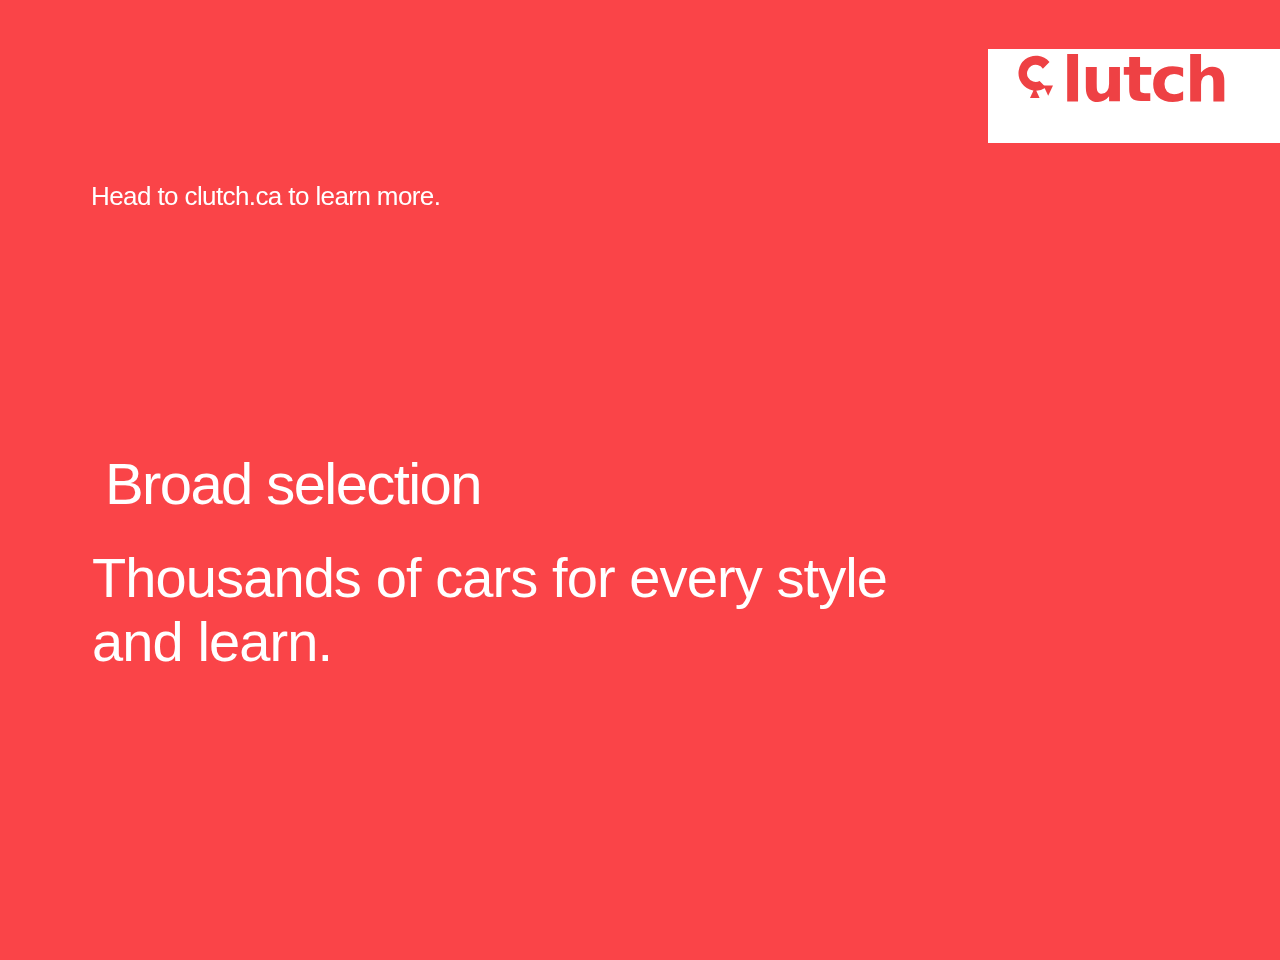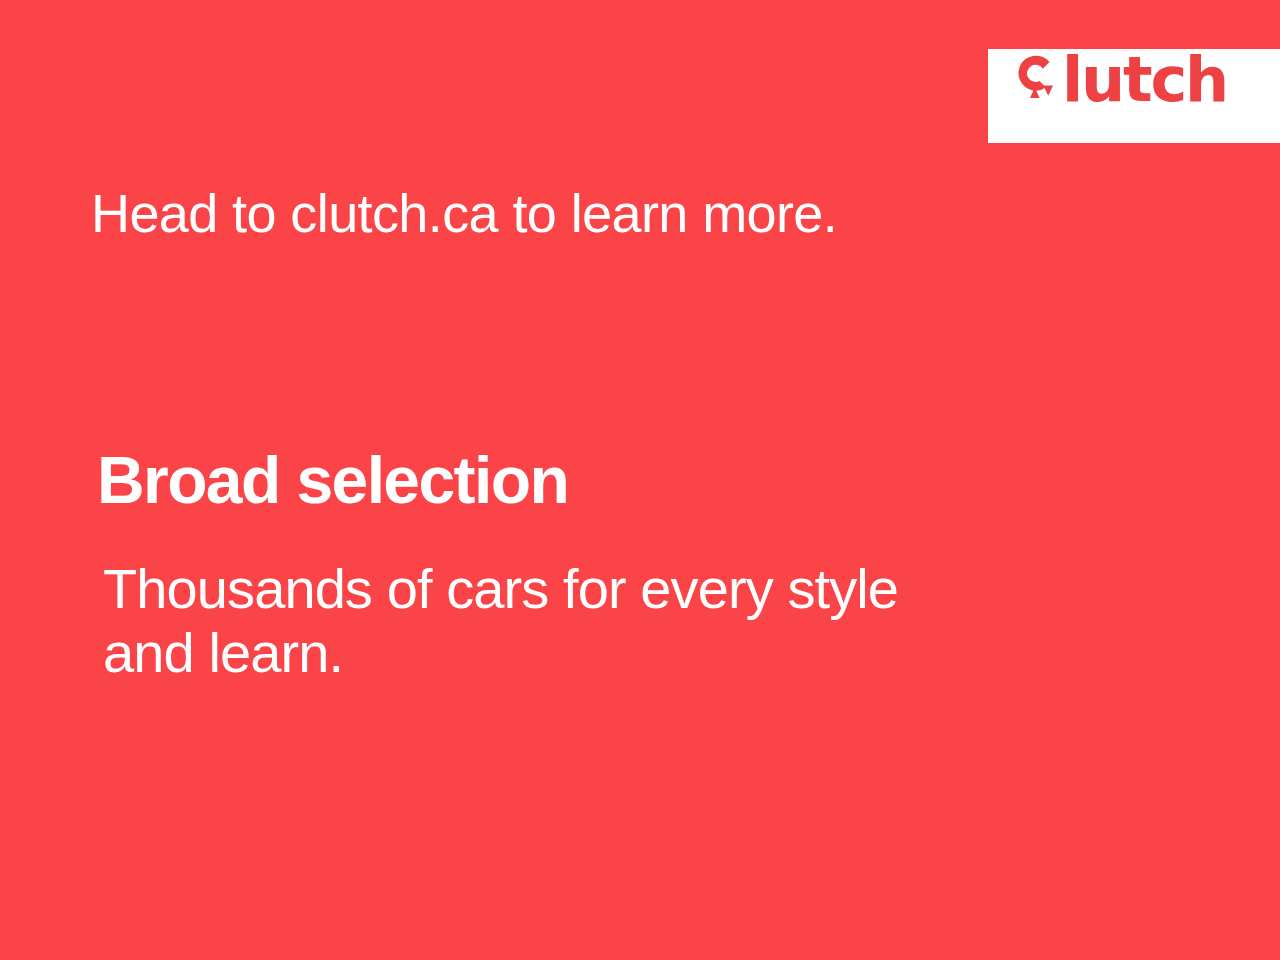--- a/index.html
+++ b/index.html
@@ -60,52 +60,52 @@
     color: #EE4144;
     line-height: 0.82;
     display: block;
   }
 
   
   .eyebrow {
     position: absolute;
     left: 91px;
     top: 181px;
-    font-size: 54px;
+    font-size: 26px;
     font-weight: 500;
     letter-spacing: -0.6px;
     color: #FFFFFF;
     white-space: nowrap;
     line-height: 1.2;
   }
 
   .headline {
     position: absolute;
     left: 89px;
     top: 438px;
-    font-size: 66px;
-    font-weight: 700;
+    font-size: 58px;
+    font-weight: 400;
     letter-spacing: -1.6px;
     color: #FFFFFF;
     white-space: nowrap;
     line-height: 1.05;
-    margin: 8px;
+    margin: 16px;
   }
 
   .subhead {
     position: absolute;
     left: 91px;
     top: 545px;
     width: 960px;
     font-size: 56px;
     font-weight: 400;
     letter-spacing: -0.9px;
     color: #FFFFFF;
     line-height: 1.14;
-    margin: 12px;
+    margin: 1px;
   }
   .subhead .line { display: block; }
 </style>
 </head>
 <body>
 
 <div id="slide">
 
   <div class="logo-plate">
     <div class="logo-lockup">

